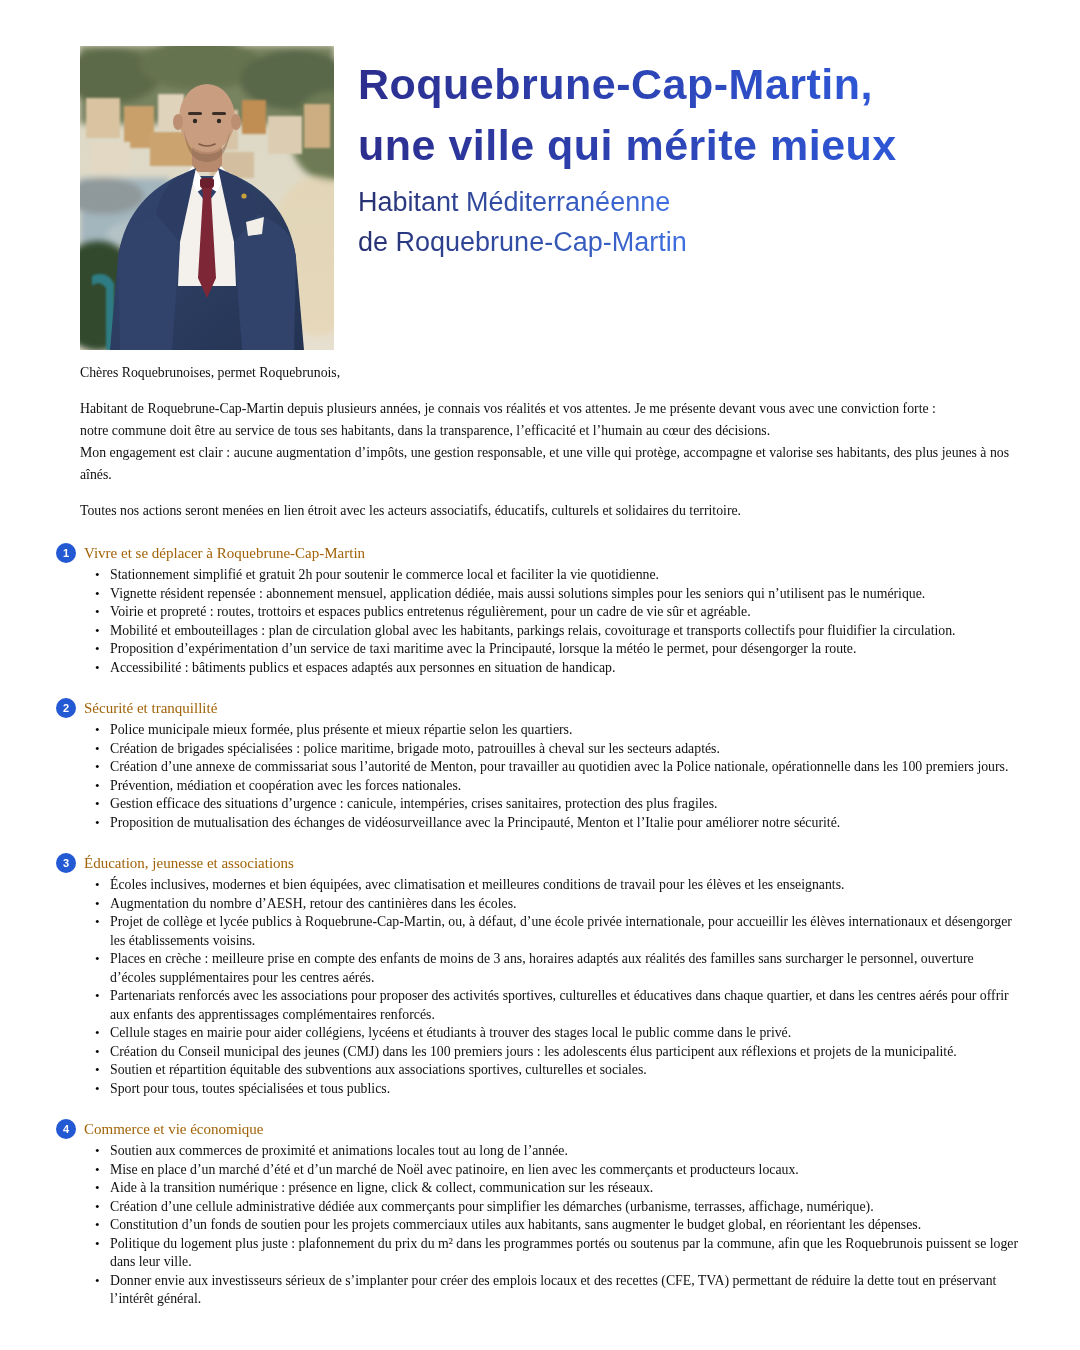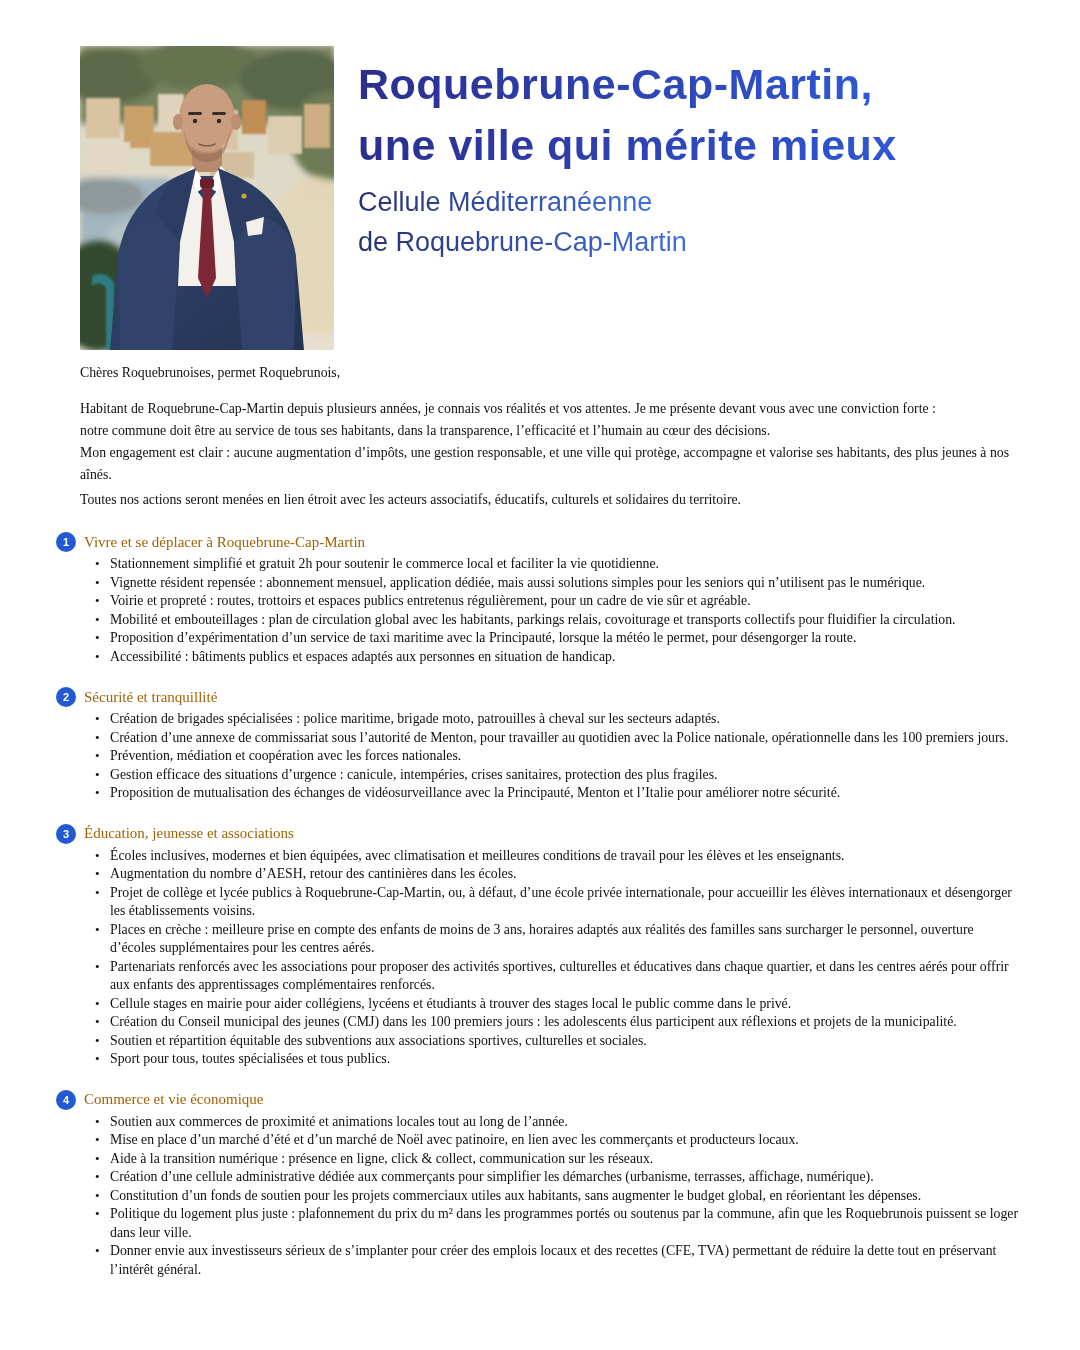--- a/index.html
+++ b/index.html
@@ -38,21 +38,21 @@
     background:linear-gradient(90deg,var(--sub-g1),var(--sub-g2));
     -webkit-background-clip:text;background-clip:text;color:transparent;
     width:max-content;
   }
   .subtitle-block{margin-top:6px;}
 
   
   .intro{margin-top:12px;font-size:13.8px;line-height:22px;max-width:932px;}
   .salutation{margin-bottom:14px;}
   .para-line{}
-  .closing{margin-top:3px;}
+  .closing{margin-top:14px;}
 
   
   .sections{max-width:946px;}
   .section{margin-top:20px;}
   .sec-head{display:flex;align-items:center;gap:8px;margin-left:-24px;height:22px;}
   .badge{
     width:20px;height:20px;border-radius:50%;background:var(--badge);
     color:#fff;font-family:"Liberation Sans", sans-serif;font-size:11px;font-weight:bold;
     display:flex;align-items:center;justify-content:center;flex:0 0 auto;
   }
@@ -162,21 +162,21 @@
           </g>
         </svg>
       </div>
 
       <div class="title-block">
         <h1>
           <span class="title-line">Roquebrune-Cap-Martin,</span>
           <span class="title-line">une ville qui mérite mieux</span>
         </h1>
         <div class="subtitle-block">
-          <span class="subtitle-line">Cellule Méditerranéenne</span>
+          <span class="subtitle-line">Habitant Méditerranéenne</span>
           <span class="subtitle-line">de Roquebrune-Cap-Martin</span>
         </div>
       </div>
     </div>
 
     <div class="intro">
       <p class="salutation">Chères Roquebrunoises, permet Roquebrunois,</p>
       <p class="para-line">Habitant de Roquebrune-Cap-Martin depuis plusieurs années, je connais vos réalités et vos attentes. Je me présente devant vous avec une conviction forte :</p>
       <p class="para-line">notre commune doit être au service de tous ses habitants, dans la transparence, l’efficacité et l’humain au cœur des décisions.</p>
       <p class="para-line">Mon engagement est clair : aucune augmentation d’impôts, une gestion responsable, et une ville qui protège, accompagne et valorise ses habitants, des plus jeunes à nos aînés.</p>
@@ -198,20 +198,21 @@
             <li>Accessibilité : bâtiments publics et espaces adaptés aux personnes en situation de handicap.</li>
           </ul>
       </section>
 
       <section class="section">
         <div class="sec-head">
           <span class="badge">2</span>
           <h2 class="sec-title">Sécurité et tranquillité</h2>
         </div>
         <ul class="bullets">
+            <li>Police municipale mieux formée, plus présente et mieux répartie selon les quartiers.</li>
             <li>Création de brigades spécialisées : police maritime, brigade moto, patrouilles à cheval sur les secteurs adaptés.</li>
             <li>Création d’une annexe de commissariat sous l’autorité de Menton, pour travailler au quotidien avec la Police nationale, opérationnelle dans les 100 premiers jours.</li>
             <li>Prévention, médiation et coopération avec les forces nationales.</li>
             <li>Gestion efficace des situations d’urgence : canicule, intempéries, crises sanitaires, protection des plus fragiles.</li>
             <li>Proposition de mutualisation des échanges de vidéosurveillance avec la Principauté, Menton et l’Italie pour améliorer notre sécurité.</li>
           </ul>
       </section>
 
       <section class="section">
         <div class="sec-head">

